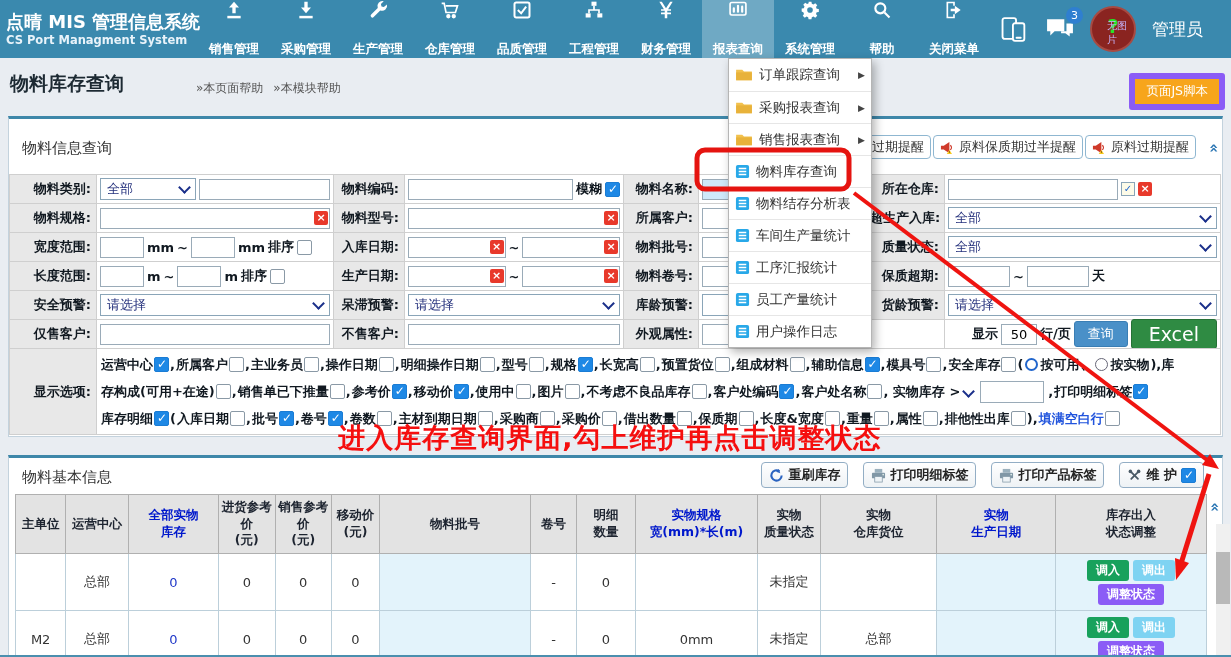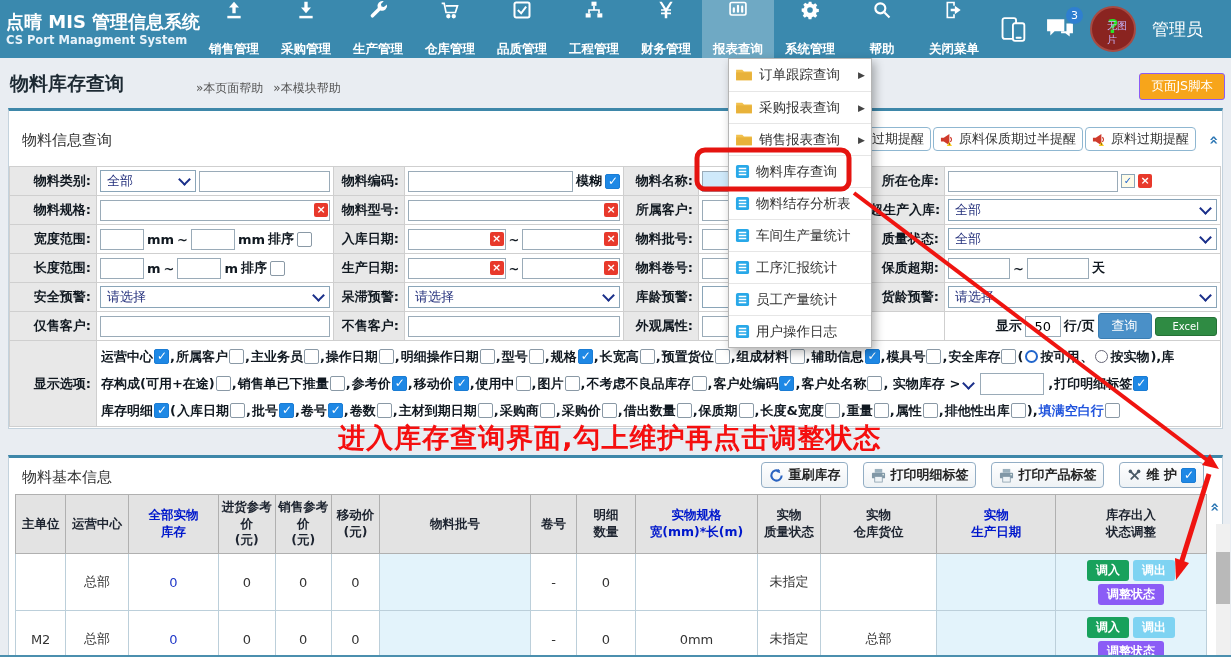--- a/index.html
+++ b/index.html
@@ -30,26 +30,26 @@
           display:flex;align-items:center;justify-content:center;border:2px solid #a84a42;box-sizing:border-box}
   .avatar-q{color:#27e427;font-size:19px;font-weight:bold;margin-top:-6px}
   .avatar-cap{position:absolute;bottom:3px;left:15px;right:0;font-size:10px;color:#c7b6ff}
   .user-label{font-size:17px;white-space:nowrap}
 
   
   .page-header{position:absolute;top:58px;left:0;width:1231px;height:50px}
   .page-title{position:absolute;left:10px;top:13px;font-size:19px;font-weight:bold;color:#1d2a33}
   .help-links{position:absolute;left:196px;top:22px;font-size:12px;color:#555;display:flex;gap:10px}
   .js-btn{position:absolute;right:6px;top:15px;background:#f7a51b;color:#fff;font-size:12.5px;
-          padding:4px 11px;border-radius:3px;border:1px solid #8b5cf6}
+          padding:4px 11px;border-radius:3px;border:6px solid #8b5cf6}
 
   
   .panel{position:absolute;left:8px;width:1215px;background:#fff;border:1px solid #c3d2dd;
          border-top:3px solid #3e87a9;box-sizing:border-box}
-  #query-panel{top:108px;height:321px}
+  #query-panel{top:116px;height:321px}
   #table-panel{top:455px;height:202px;overflow:hidden}
   .qp-title{position:absolute;left:13px;top:20px;font-size:15px;color:#333}
   .tp-title{position:absolute;left:13px;top:10px;font-size:15px;color:#333}
   .reminders{position:absolute;right:26px;top:16px;display:flex;gap:2px}
   .rem-btn{display:flex;align-items:center;gap:4px;border:1px solid #8fb7d1;border-radius:4px;
            background:#fff;padding:2px 6px;font-size:13px;color:#333}
   .rem-ic svg{width:15px;height:15px;display:block}
   .collapse{position:absolute;color:#2e78b5;font-weight:bold;transform:rotate(90deg);font-size:15px}
   .qp-collapse{right:3px;top:20px}
   .tbl-collapse{right:2px;top:40px;z-index:4}
@@ -75,21 +75,21 @@
   .xic{width:14px;height:14px;background:#e8392b;border-radius:2px;color:#fff;font-size:11px;font-weight:bold;
        line-height:14px;text-align:center;flex:0 0 auto;display:inline-block}
   .pic{width:14px;height:14px;background:#fdfbe8;border:1px solid #8aa5b8;box-sizing:border-box;color:#2266cc;
        font-size:10px;line-height:12px;text-align:center;flex:0 0 auto;display:inline-block;font-weight:bold}
   .cb{width:15px;height:15px;border:1px solid #8a99a6;background:#fff;box-sizing:border-box;border-radius:2px;
       flex:0 0 auto;display:inline-block;vertical-align:middle;position:relative}
   .cb.on{background:#1e88e5;border-color:#1a7cd4}
   .cb.on::after{content:"✓";color:#fff;font-size:12px;font-weight:bold;position:absolute;left:2px;top:-1px}
   .unit,.fuzzy{font-size:13px;font-weight:bold;color:#101820;white-space:nowrap}
   .q-btn{background:#4a90c8;color:#fff;padding:3px 13px;border-radius:3px;font-size:13px;border:1px solid #3a7eb4}
-  .x-btn{background:#2f8b43;color:#fff;padding:3px 17px;border-radius:3px;font-size:10px;border:1px solid #257136}
+  .x-btn{background:#2f8b43;color:#fff;padding:3px 17px;border-radius:3px;font-size:19px;border:1px solid #257136}
 
   
   .orow{display:flex;min-height:85px}
   .olab{width:88px;background:#e8e8e8;border:1px solid #cfcfcf;margin:-1px 0 0 -1px;font-size:13px;
         font-weight:bold;color:#101820;display:flex;align-items:center;justify-content:flex-end;
         padding-right:5px;box-sizing:border-box}
   .obody{flex:1;border:1px solid #cfcfcf;margin:-1px 0 0 -1px;padding:2px 4px;box-sizing:border-box}
   .oline{display:flex;align-items:center;height:27px;white-space:nowrap;overflow:hidden;
          font-size:13px;font-weight:bold;color:#101820}
   .tok{display:inline-flex;align-items:center;gap:1px}

